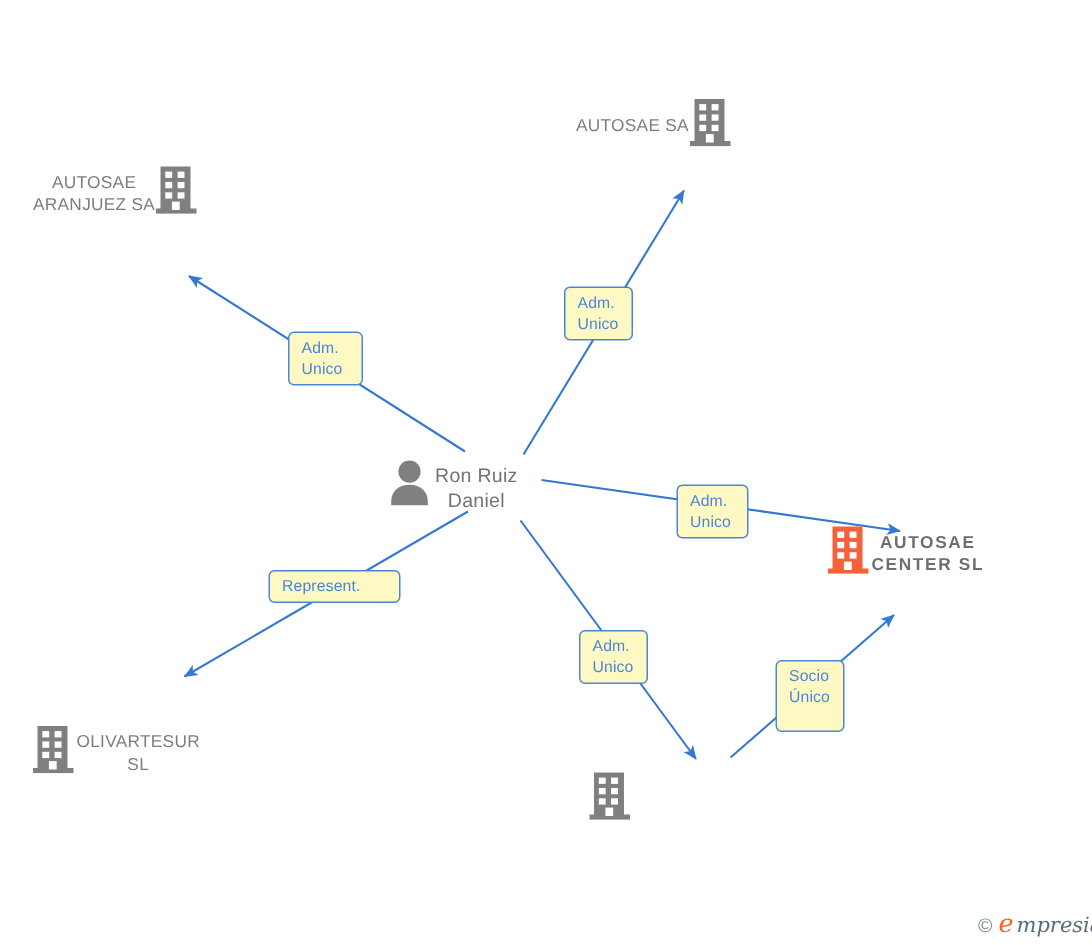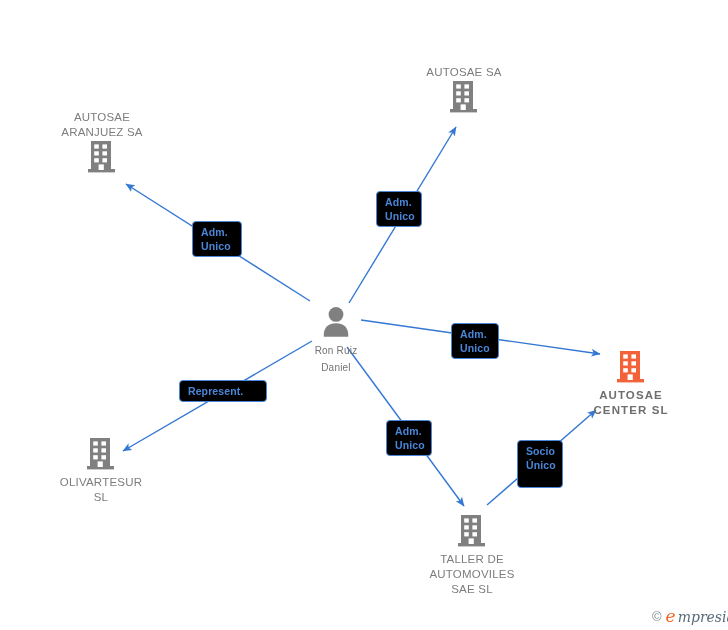--- a/index.html
+++ b/index.html
@@ -24,21 +24,21 @@
     top: 0;
     width: 728px;
     height: 630px;
   }
   .node {
     position: absolute;
     width: 160px;
     margin-left: -80px;
     text-align: center;
     display: flex;
-    flex-direction: column;
+    flex-direction: row;
     align-items: center;
     pointer-events: auto;
   }
   .node-label {
     font-size: 11.5px;
     line-height: 15px;
     letter-spacing: 0.2px;
     color: #7d7d7d;
     white-space: pre-line;
   }
@@ -46,40 +46,39 @@
     color: #7d7d7d;
   }
   .node-label.highlight {
     color: #6e6e6e;
     font-weight: bold;
     letter-spacing: 1.1px;
     font-size: 11.5px;
   }
   .node-label.person {
     color: #737373;
-    font-size: 10px;
+    font-size: 13px;
     line-height: 17px;
   }
   .node-icon {
     display: block;
   }
   .edge-label {
     position: absolute;
     box-sizing: border-box;
-    background: #000000;
+    background: #fef9c3;
     border: 1px solid #4a86d8;
     border-radius: 4px;
     color: #4a86d8;
     font-size: 10.5px;
     line-height: 13.5px;
     padding: 4px 7px 4px 8px;
     text-align: left;
     white-space: pre-line;
     letter-spacing: 0.1px;
-    font-weight: bold;
   }
   #watermark {
     position: absolute;
     display: flex;
     align-items: center;
     gap: 4px;
     user-select: none;
   }
   #watermark .copy {
     font-size: 13px;
@@ -182,25 +181,22 @@
             <rect x="4" y="1" width="20" height="29" fill="#808080"></rect>
             <rect x="1" y="29" width="27" height="3.4" fill="#808080"></rect>
             <rect x="7.2" y="4.4" width="4.6" height="4.2" fill="#ffffff"></rect>
             <rect x="15.4" y="4.4" width="4.6" height="4.2" fill="#ffffff"></rect>
             <rect x="7.2" y="11.3" width="4.6" height="4.2" fill="#ffffff"></rect>
             <rect x="15.4" y="11.3" width="4.6" height="4.2" fill="#ffffff"></rect>
             <rect x="7.2" y="18.2" width="4.6" height="4.2" fill="#ffffff"></rect>
             <rect x="15.4" y="18.2" width="4.6" height="4.2" fill="#ffffff"></rect>
             <rect x="11.6" y="24.4" width="5.2" height="5.6" fill="#ffffff"></rect>
           </svg></span>
-        <div class="node-label company">TALLER DE
-AUTOMOVILES
-SAE SL</div>
-      </div>
-      <div class="node" style="left: 101px; top: 437px; text-align: center;">
+      </div>
+      <div class="node" style="left: 101px; top: 483px; text-align: center;">
         <span class="node-icon"><svg width="30" height="34" viewBox="0 0 30 34" xmlns="http://www.w3.org/2000/svg">
             <rect x="4" y="1" width="20" height="29" fill="#808080"></rect>
             <rect x="1" y="29" width="27" height="3.4" fill="#808080"></rect>
             <rect x="7.2" y="4.4" width="4.6" height="4.2" fill="#ffffff"></rect>
             <rect x="15.4" y="4.4" width="4.6" height="4.2" fill="#ffffff"></rect>
             <rect x="7.2" y="11.3" width="4.6" height="4.2" fill="#ffffff"></rect>
             <rect x="15.4" y="11.3" width="4.6" height="4.2" fill="#ffffff"></rect>
             <rect x="7.2" y="18.2" width="4.6" height="4.2" fill="#ffffff"></rect>
             <rect x="15.4" y="18.2" width="4.6" height="4.2" fill="#ffffff"></rect>
             <rect x="11.6" y="24.4" width="5.2" height="5.6" fill="#ffffff"></rect>

